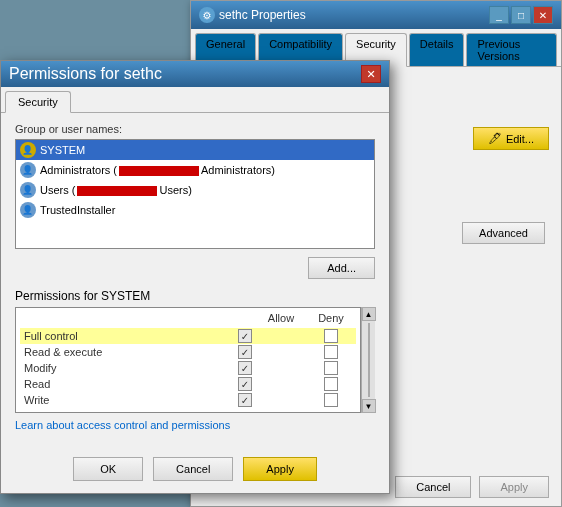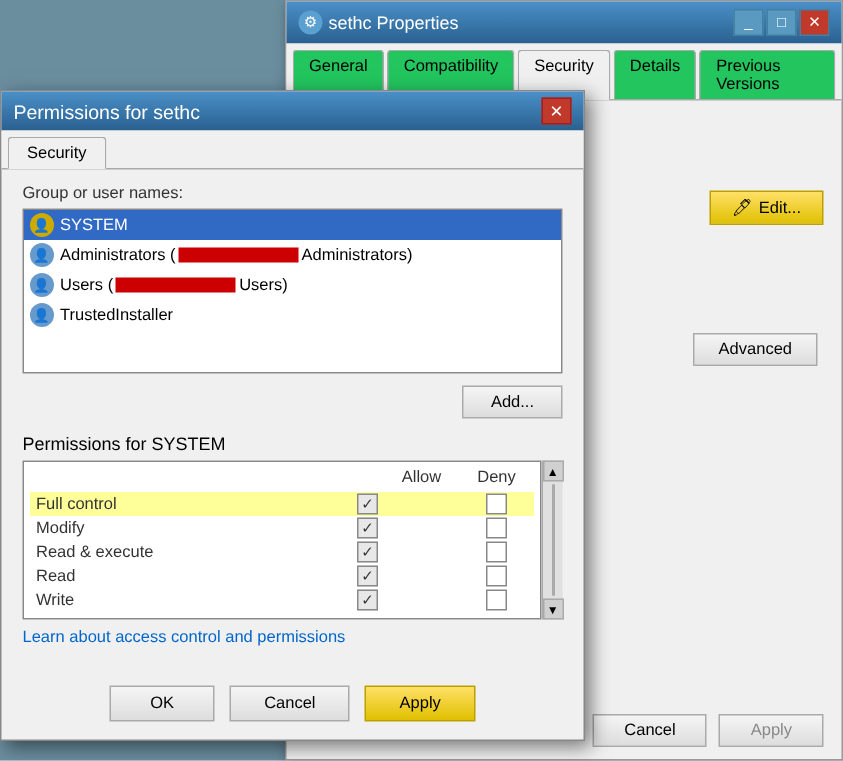--- a/index.html
+++ b/index.html
@@ -74,21 +74,21 @@
       display: flex;
       border-bottom: 1px solid #aaa;
       background: #f0f0f0;
       padding: 4px 4px 0;
       gap: 2px;
     }
     .bg-tab {
       padding: 4px 10px;
       border: 1px solid #aaa;
       border-bottom: none;
-      background: #22c55e;
+      background: #0369a1;
       font-size: 11px;
       cursor: pointer;
       border-radius: 3px 3px 0 0;
     }
     .bg-tab.active {
       background: #f0f0f0;
       border-bottom: 1px solid #f0f0f0;
       margin-bottom: -1px;
       z-index: 1;
     }
@@ -196,21 +196,21 @@
     .fg-titlebar {
       background: linear-gradient(to bottom, #4a90c8, #2a6090);
       color: white;
       padding: 4px 8px;
       display: flex;
       align-items: center;
       justify-content: space-between;
       height: 26px;
     }
     .fg-titlebar-title {
-      font-size: 13px;
+      font-size: 16px;
     }
     .fg-close-btn {
       width: 20px;
       height: 18px;
       background: #c0392b;
       border: 1px solid #a02020;
       color: white;
       font-size: 11px;
       cursor: pointer;
       display: flex;
@@ -539,27 +539,27 @@
           <span class="fg-perm-deny">Deny</span>
         </div>
 
         <div class="fg-perm-row highlighted">
           <span class="fg-perm-name">Full control</span>
           <div class="fg-checkbox checked"></div>
           <div class="fg-checkbox"></div>
         </div>
 
         <div class="fg-perm-row">
-          <span class="fg-perm-name">Modify</span>
+          <span class="fg-perm-name">Read &amp; execute</span>
           <div class="fg-checkbox checked"></div>
           <div class="fg-checkbox"></div>
         </div>
 
         <div class="fg-perm-row">
-          <span class="fg-perm-name">Read &amp; execute</span>
+          <span class="fg-perm-name">Modify</span>
           <div class="fg-checkbox checked"></div>
           <div class="fg-checkbox"></div>
         </div>
 
         <div class="fg-perm-row">
           <span class="fg-perm-name">Read</span>
           <div class="fg-checkbox checked"></div>
           <div class="fg-checkbox"></div>
         </div>
 

